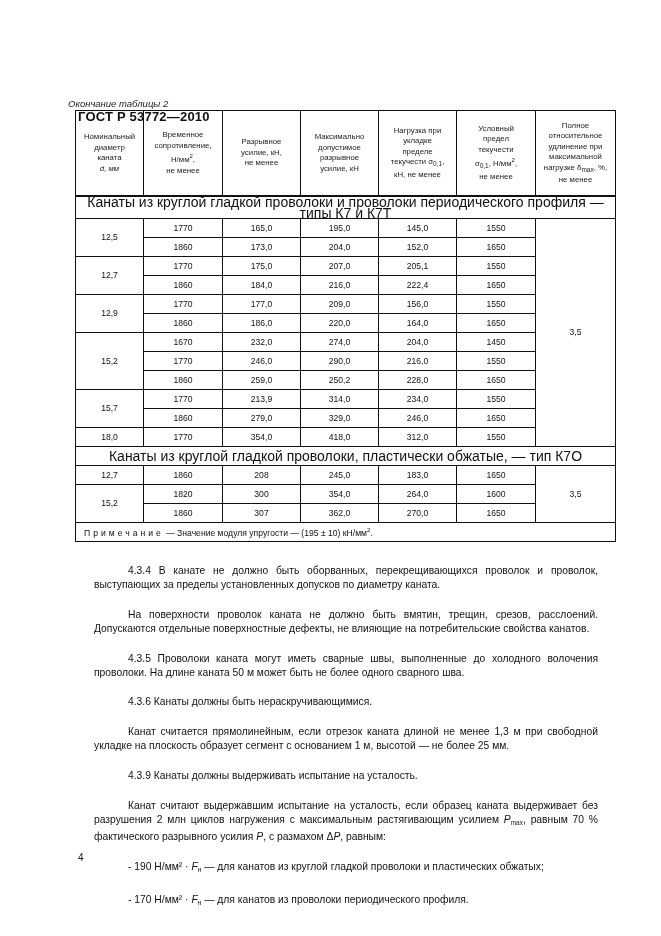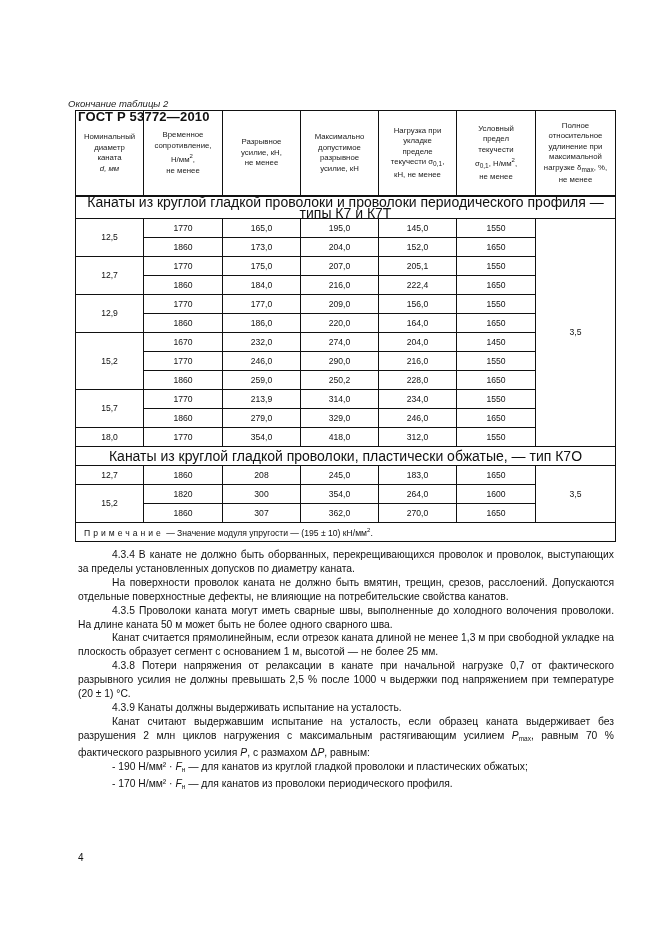--- a/index.html
+++ b/index.html
@@ -11,21 +11,21 @@
                font-size:8.6px; table-layout:fixed; }
   table.spec td, table.spec th { border:1px solid #111; text-align:center; vertical-align:middle;
                padding:0 2px; font-weight:normal; line-height:10.5px; }
   table.spec thead th { height:84px; font-size:7.8px; color:#222; }
   table.spec thead tr { border-bottom:2px solid #111; }
   table.spec td { height:18px; }
   table.spec td.section { text-align:center; font-size:14px; height:18px;margin-top:12px; }
   table.spec td.note { text-align:left; padding-left:8px; font-size:8.6px; height:18px; }
   .spaced { letter-spacing:3px; }
   .body-text { position:absolute; left:78px; top:548px; width:536px; font-size:10.3px; line-height:13.9px; color:#111; }
-  .body-text p { margin:0; text-align:justify; }
+  .body-text p { margin:16px; text-align:justify; }
   .body-text p.ind { text-indent:34px; }
   .body-text p.item { padding-left:34px; text-indent:0; }
   .sub { font-size:6.5px; vertical-align:-2px; }
   .sup { font-size:6px; vertical-align:4px; }
   .page-num { position:absolute; left:78px; top:852px; font-size:10px; }
 </style>
 </head>
 <body>
 
 <div class="page-header">ГОСТ Р 53772—2010</div>
@@ -200,21 +200,21 @@
     <tr>
       <td colspan="7" class="note"><span class="spaced">Примечание</span><span> — Значение модуля упругости — (195 ± 10) кН/мм</span><span class="sup">2</span><span>.</span></td>
     </tr>
   </tbody>
 </table>
 
 <div class="body-text">
   <p class="ind">4.3.4  В канате не должно быть оборванных, перекрещивающихся проволок и проволок, выступающих за пределы установленных допусков по диаметру каната.</p>
   <p class="ind">На поверхности проволок каната не должно быть вмятин, трещин, срезов, расслоений. Допускаются отдельные поверхностные дефекты, не влияющие на потребительские свойства канатов.</p>
   <p class="ind">4.3.5  Проволоки каната могут иметь сварные швы, выполненные до холодного волочения проволоки. На длине каната 50 м может быть не более одного сварного шва.</p>
+  <p class="ind">4.3.6  Канаты должны быть нераскручивающимися.</p>
   <p class="ind">Канат считается прямолинейным, если отрезок каната длиной не менее 1,3 м при свободной укладке на плоскость образует сегмент с основанием 1 м, высотой — не более 25 мм.</p>
-  <p class="ind">4.3.8  Потери напряжения от релаксации в канате при начальной нагрузке 0,7 от фактического разрывного усилия не должны превышать 2,5 % после 1000 ч выдержки под напряжением при температуре (20 ± 1) °С.</p>
   <p class="ind">4.3.9  Канаты должны выдерживать испытание на усталость.</p>
   <p class="ind"><span>Канат считают выдержавшим испытание на усталость, если образец каната выдерживает без разрушения 2 млн циклов нагружения с максимальным растягивающим усилием </span><i>P</i><span class="sub">max</span><span>, равным 70 % фактического разрывного усилия </span><i>P</i><span>, с размахом  Δ</span><i>P</i><span>, равным:</span></p>
   <p class="item"><span>- 190 Н/мм² · </span><i>F</i><span class="sub">н</span><span> — для канатов из круглой гладкой проволоки и пластических обжатых;</span></p>
   <p class="item"><span>- 170 Н/мм² · </span><i>F</i><span class="sub">н</span><span> — для канатов из проволоки периодического профиля.</span></p>
 </div>
 
 <div class="page-num">4</div>
 
 </body></html>

